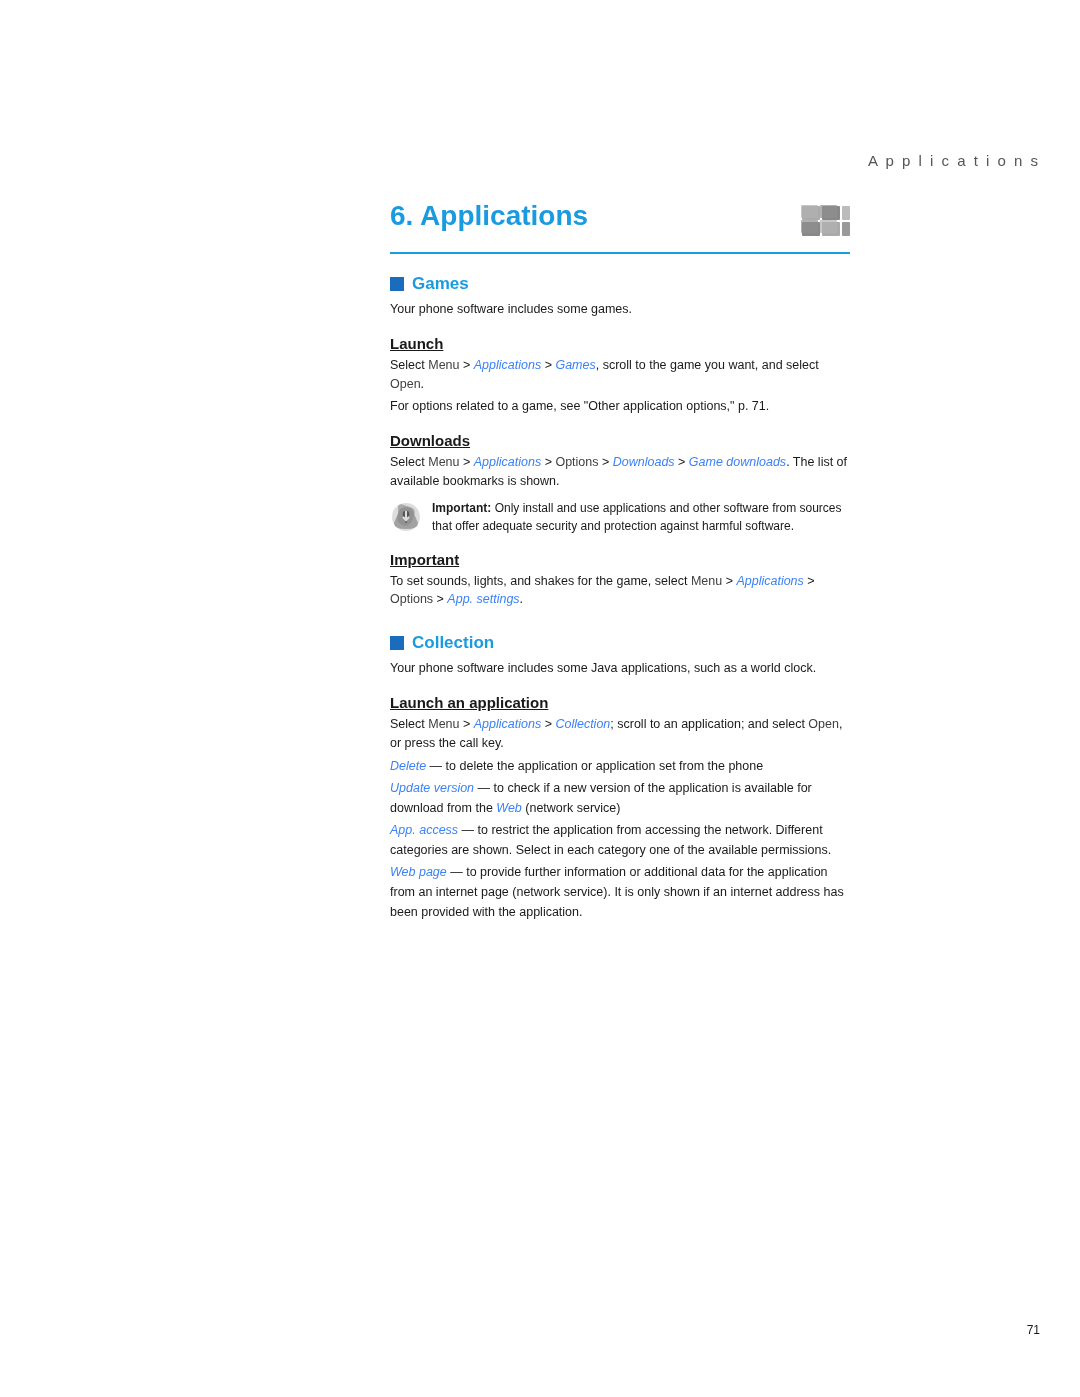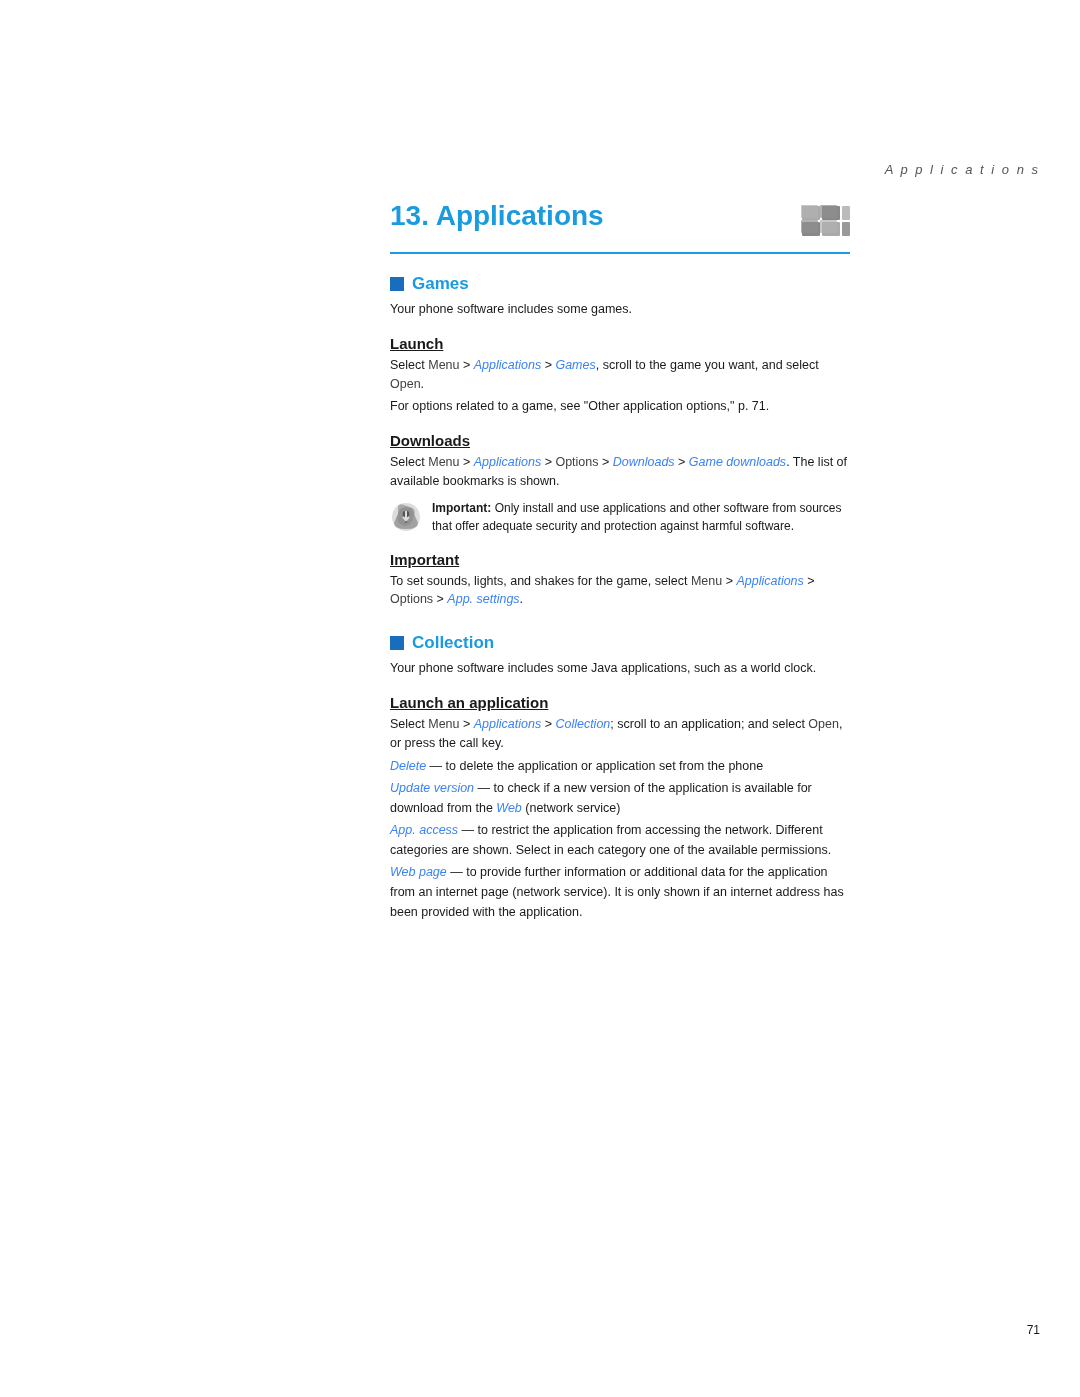--- a/index.html
+++ b/index.html
@@ -24,27 +24,26 @@
     .content-area {
       margin: 0 auto;
       max-width: 700px;
       padding: 200px 40px 100px 200px;
       position: relative;
     }
 
     
     .page-header-label {
       position: absolute;
-      top: 162px;
+      top: 152px;
       right: 40px;
-      font-size: 13px;
+      font-size: 15px;
       letter-spacing: 2px;
       color: #555;
       font-family: Arial, Helvetica, sans-serif;
-      font-style: italic;
     }
 
     
     .chapter-title-wrapper {
       display: flex;
       align-items: flex-start;
       justify-content: space-between;
       border-bottom: 2px solid #1a9adf;
       padding-bottom: 8px;
       margin-bottom: 20px;
@@ -166,21 +165,21 @@
 
 <div class="page">
 
   <div class="page-header-label">
     <span>A p p l i c a t i o n s</span>
   </div>
 
   <div class="content-area">
 
     <div class="chapter-title-wrapper">
-      <h1 class="chapter-title">13. Applications</h1>
+      <h1 class="chapter-title">6. Applications</h1>
 
       <svg class="chapter-icon" viewBox="0 0 50 40" xmlns="http://www.w3.org/2000/svg">
         <rect x="2" y="2" width="18" height="14" fill="#aaa" rx="1"></rect>
         <rect x="22" y="2" width="18" height="14" fill="#888" rx="1"></rect>
         <rect x="42" y="2" width="8" height="14" fill="#bbb" rx="1"></rect>
         <rect x="2" y="18" width="18" height="14" fill="#888" rx="1"></rect>
         <rect x="22" y="18" width="18" height="14" fill="#aaa" rx="1"></rect>
         <rect x="42" y="18" width="8" height="14" fill="#999" rx="1"></rect>
 
         <rect x="1" y="1" width="17" height="13" fill="#b0b0b0" rx="1" opacity="0.7"></rect>

